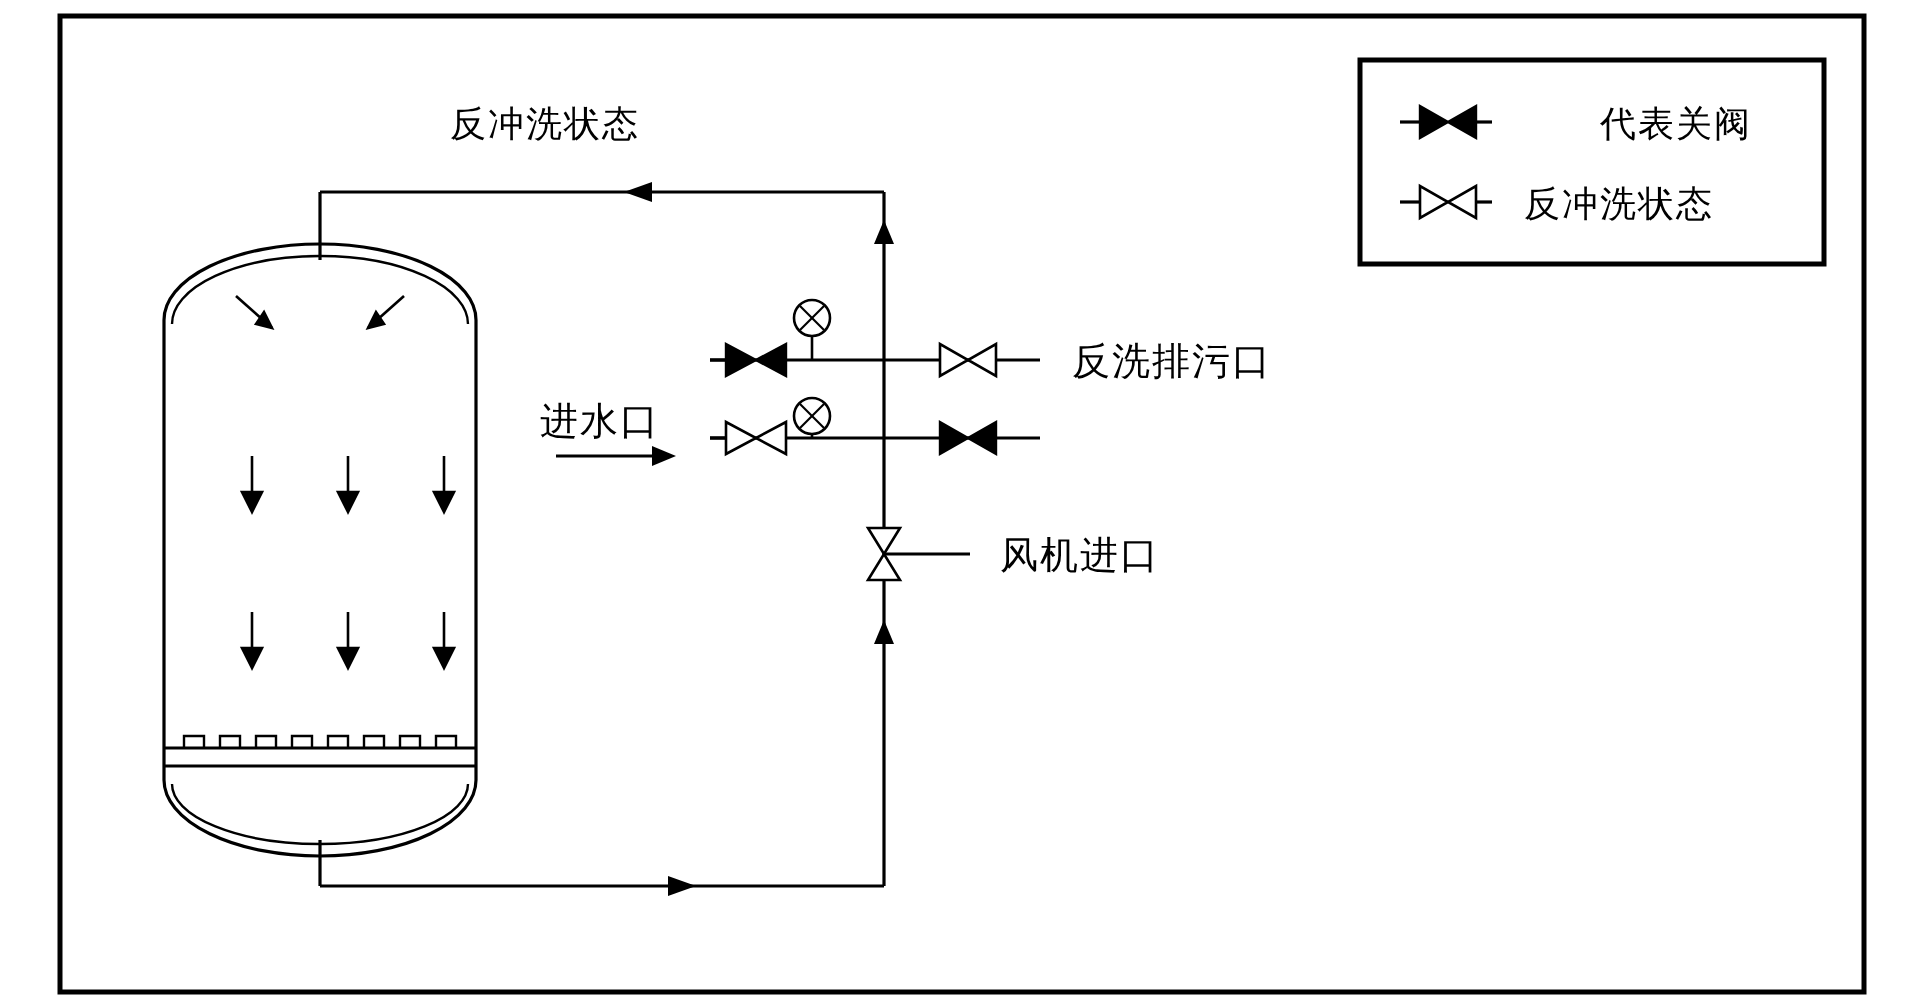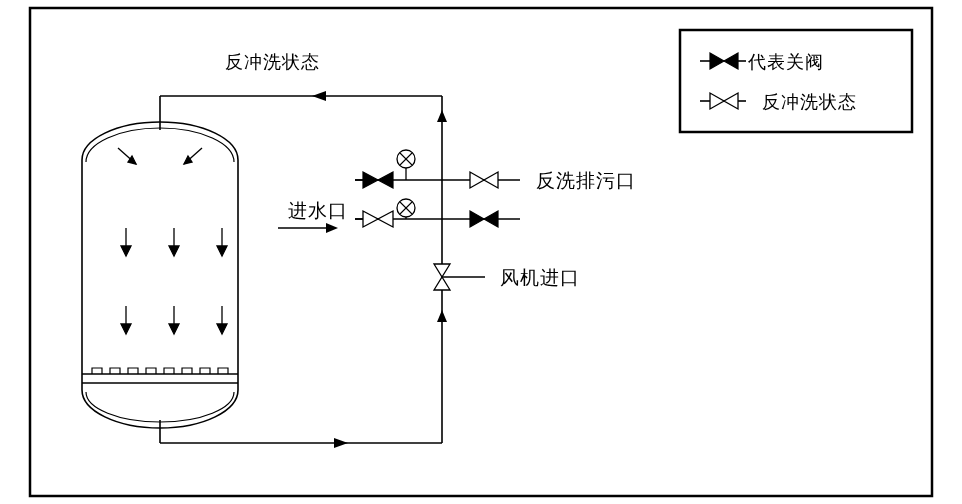--- a/index.html
+++ b/index.html
@@ -199,23 +199,23 @@
         <line x1="700" y1="101" x2="710" y2="101" stroke="#000000" stroke-width="1.6"></line>
         <polygon points="710,93 710,109 724,101" fill="#ffffff" stroke="#000000" stroke-width="1.3"></polygon>
         <polygon points="738,93 738,109 724,101" fill="#ffffff" stroke="#000000" stroke-width="1.3"></polygon>
         <line x1="738" y1="101" x2="746" y2="101" stroke="#000000" stroke-width="1.6"></line>
       </g>
     </g>
   </svg>
 
   <div class="lbl title-lbl" style="left:225px; top:18px;">反冲洗状态</div>
 
-  <div class="lbl port-lbl" style="left:288px; top:198px;">进水口</div>
+  <div class="lbl port-lbl" style="left:270px; top:198px;">进水口</div>
 
   <div class="lbl port-lbl" style="left:536px; top:168px;">反洗排污口</div>
 
   <div class="lbl port-lbl" style="left:500px; top:265px;">风机进口</div>
 
-  <div class="lbl legend-lbl" style="left:748px; top:50px;">代表关阀</div>
+  <div class="lbl legend-lbl" style="left:800px; top:50px;">代表关阀</div>
 
   <div class="lbl legend-lbl" style="left:762px; top:90px;">反冲洗状态</div>
 
 </div>
 
 </body></html>

